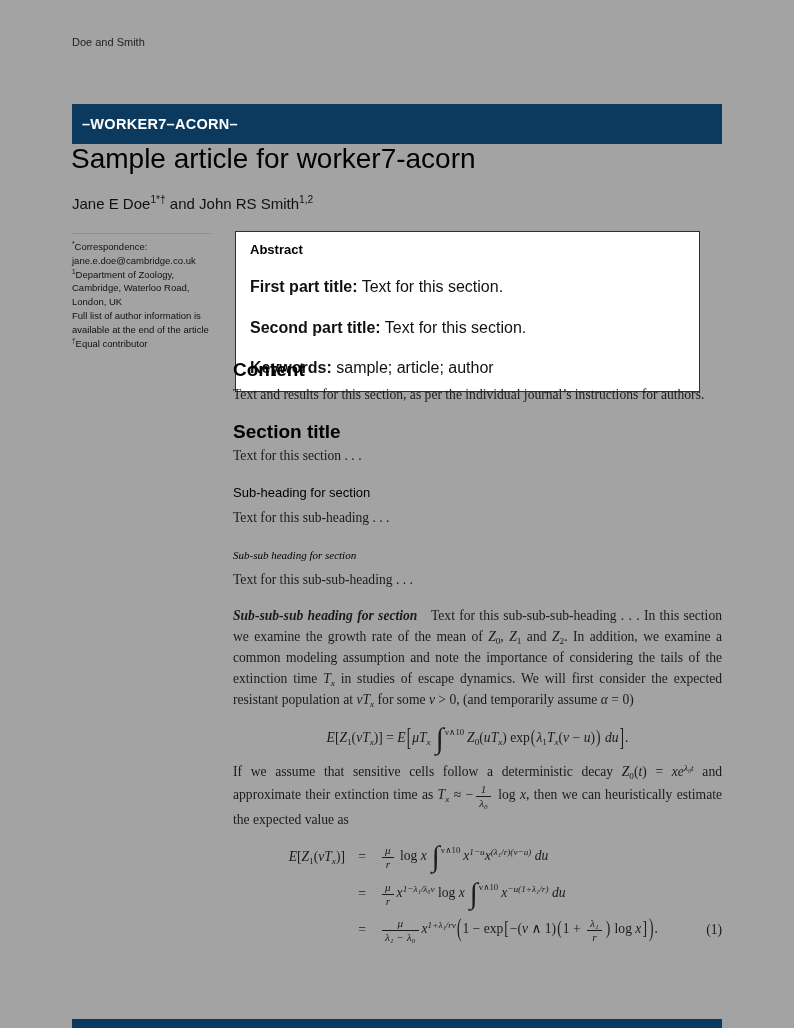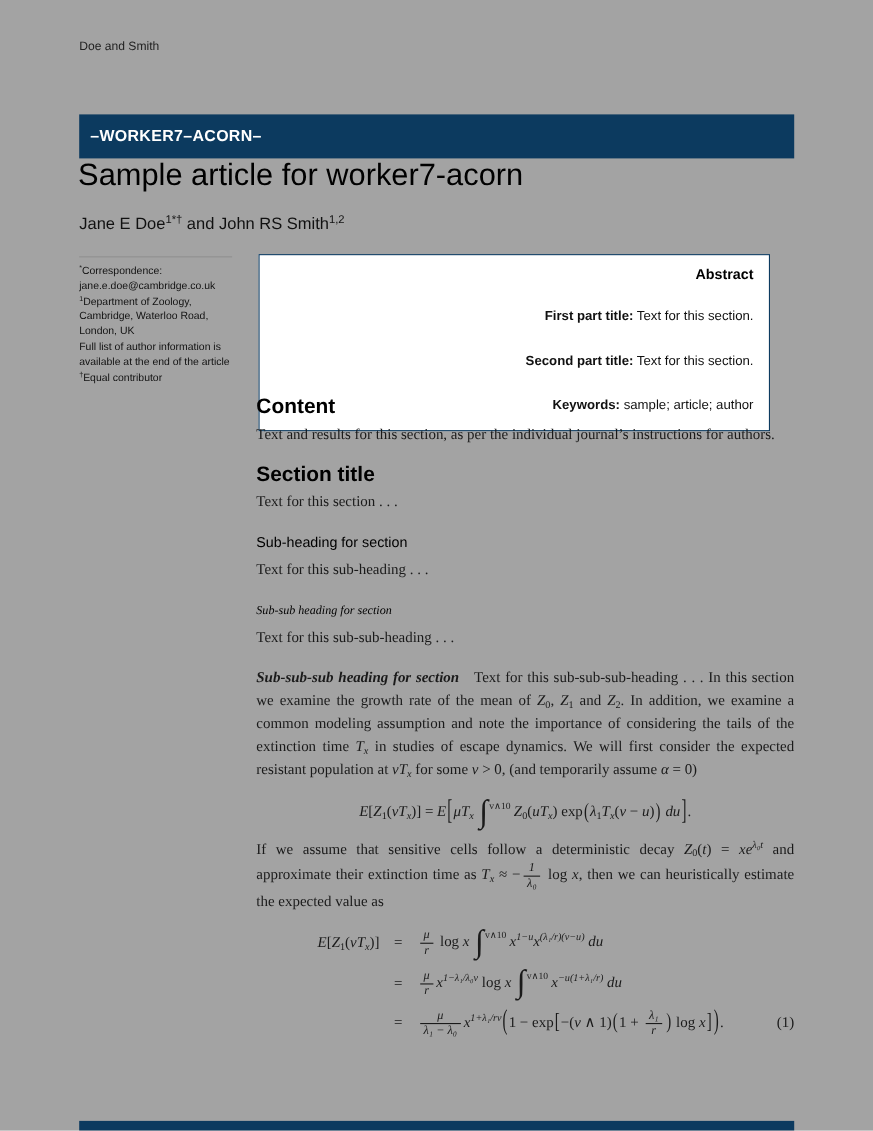--- a/index.html
+++ b/index.html
@@ -13,23 +13,23 @@
   .banner-label{color:#ffffff;font-weight:700;font-size:14.5px;padding-left:10px;letter-spacing:.3px;}
 
   .title{position:absolute;left:71px;top:143px;margin:0;font-size:28px;font-weight:500;color:#000;}
 
   .authors{position:absolute;left:72px;top:195px;font-size:15px;color:#111;}
 
   .sidebar-rule{position:absolute;left:72px;top:233px;width:139px;border-top:1px solid #8f8f8f;}
   .sidebar{position:absolute;left:72px;top:240px;width:162px;font-size:9.5px;line-height:13.8px;color:#111;}
 
   .abstract-box{position:absolute;left:235px;top:231px;width:465px;box-sizing:border-box;
-                border:1.3px solid #0c3a5f;padding:10px 14px 12px;background:#fff;text-align:right;}
+                border:1.3px solid #0c3a5f;padding:10px 14px 12px;background:#fff;}
   .abstract-title{font-weight:700;font-size:13px;margin-bottom:9px;color:#000;}
-  .abstract-line{font-size:12px;line-height:20.5px;color:#111;margin-top:20px;}
+  .abstract-line{font-size:16px;line-height:20.5px;color:#111;margin-top:20px;}
 
   .main{position:absolute;left:233px;top:360px;width:489px;
         font-family:"Liberation Serif","DejaVu Serif",serif;
         font-size:13.6px;line-height:20.8px;text-align:justify;color:#1a1a1a;}
   .main p{margin:4px 0 0;}
   .h-main{font-family:"Liberation Sans",sans-serif;font-size:19px;font-weight:700;
           margin:0 0 4px;text-align:left;color:#000;}
   .h-main.sp{margin-top:16px;}
   .h-sub{font-family:"Liberation Sans",sans-serif;font-size:13px;font-weight:400;
          margin:16px 0 2px;text-align:left;color:#000;}

